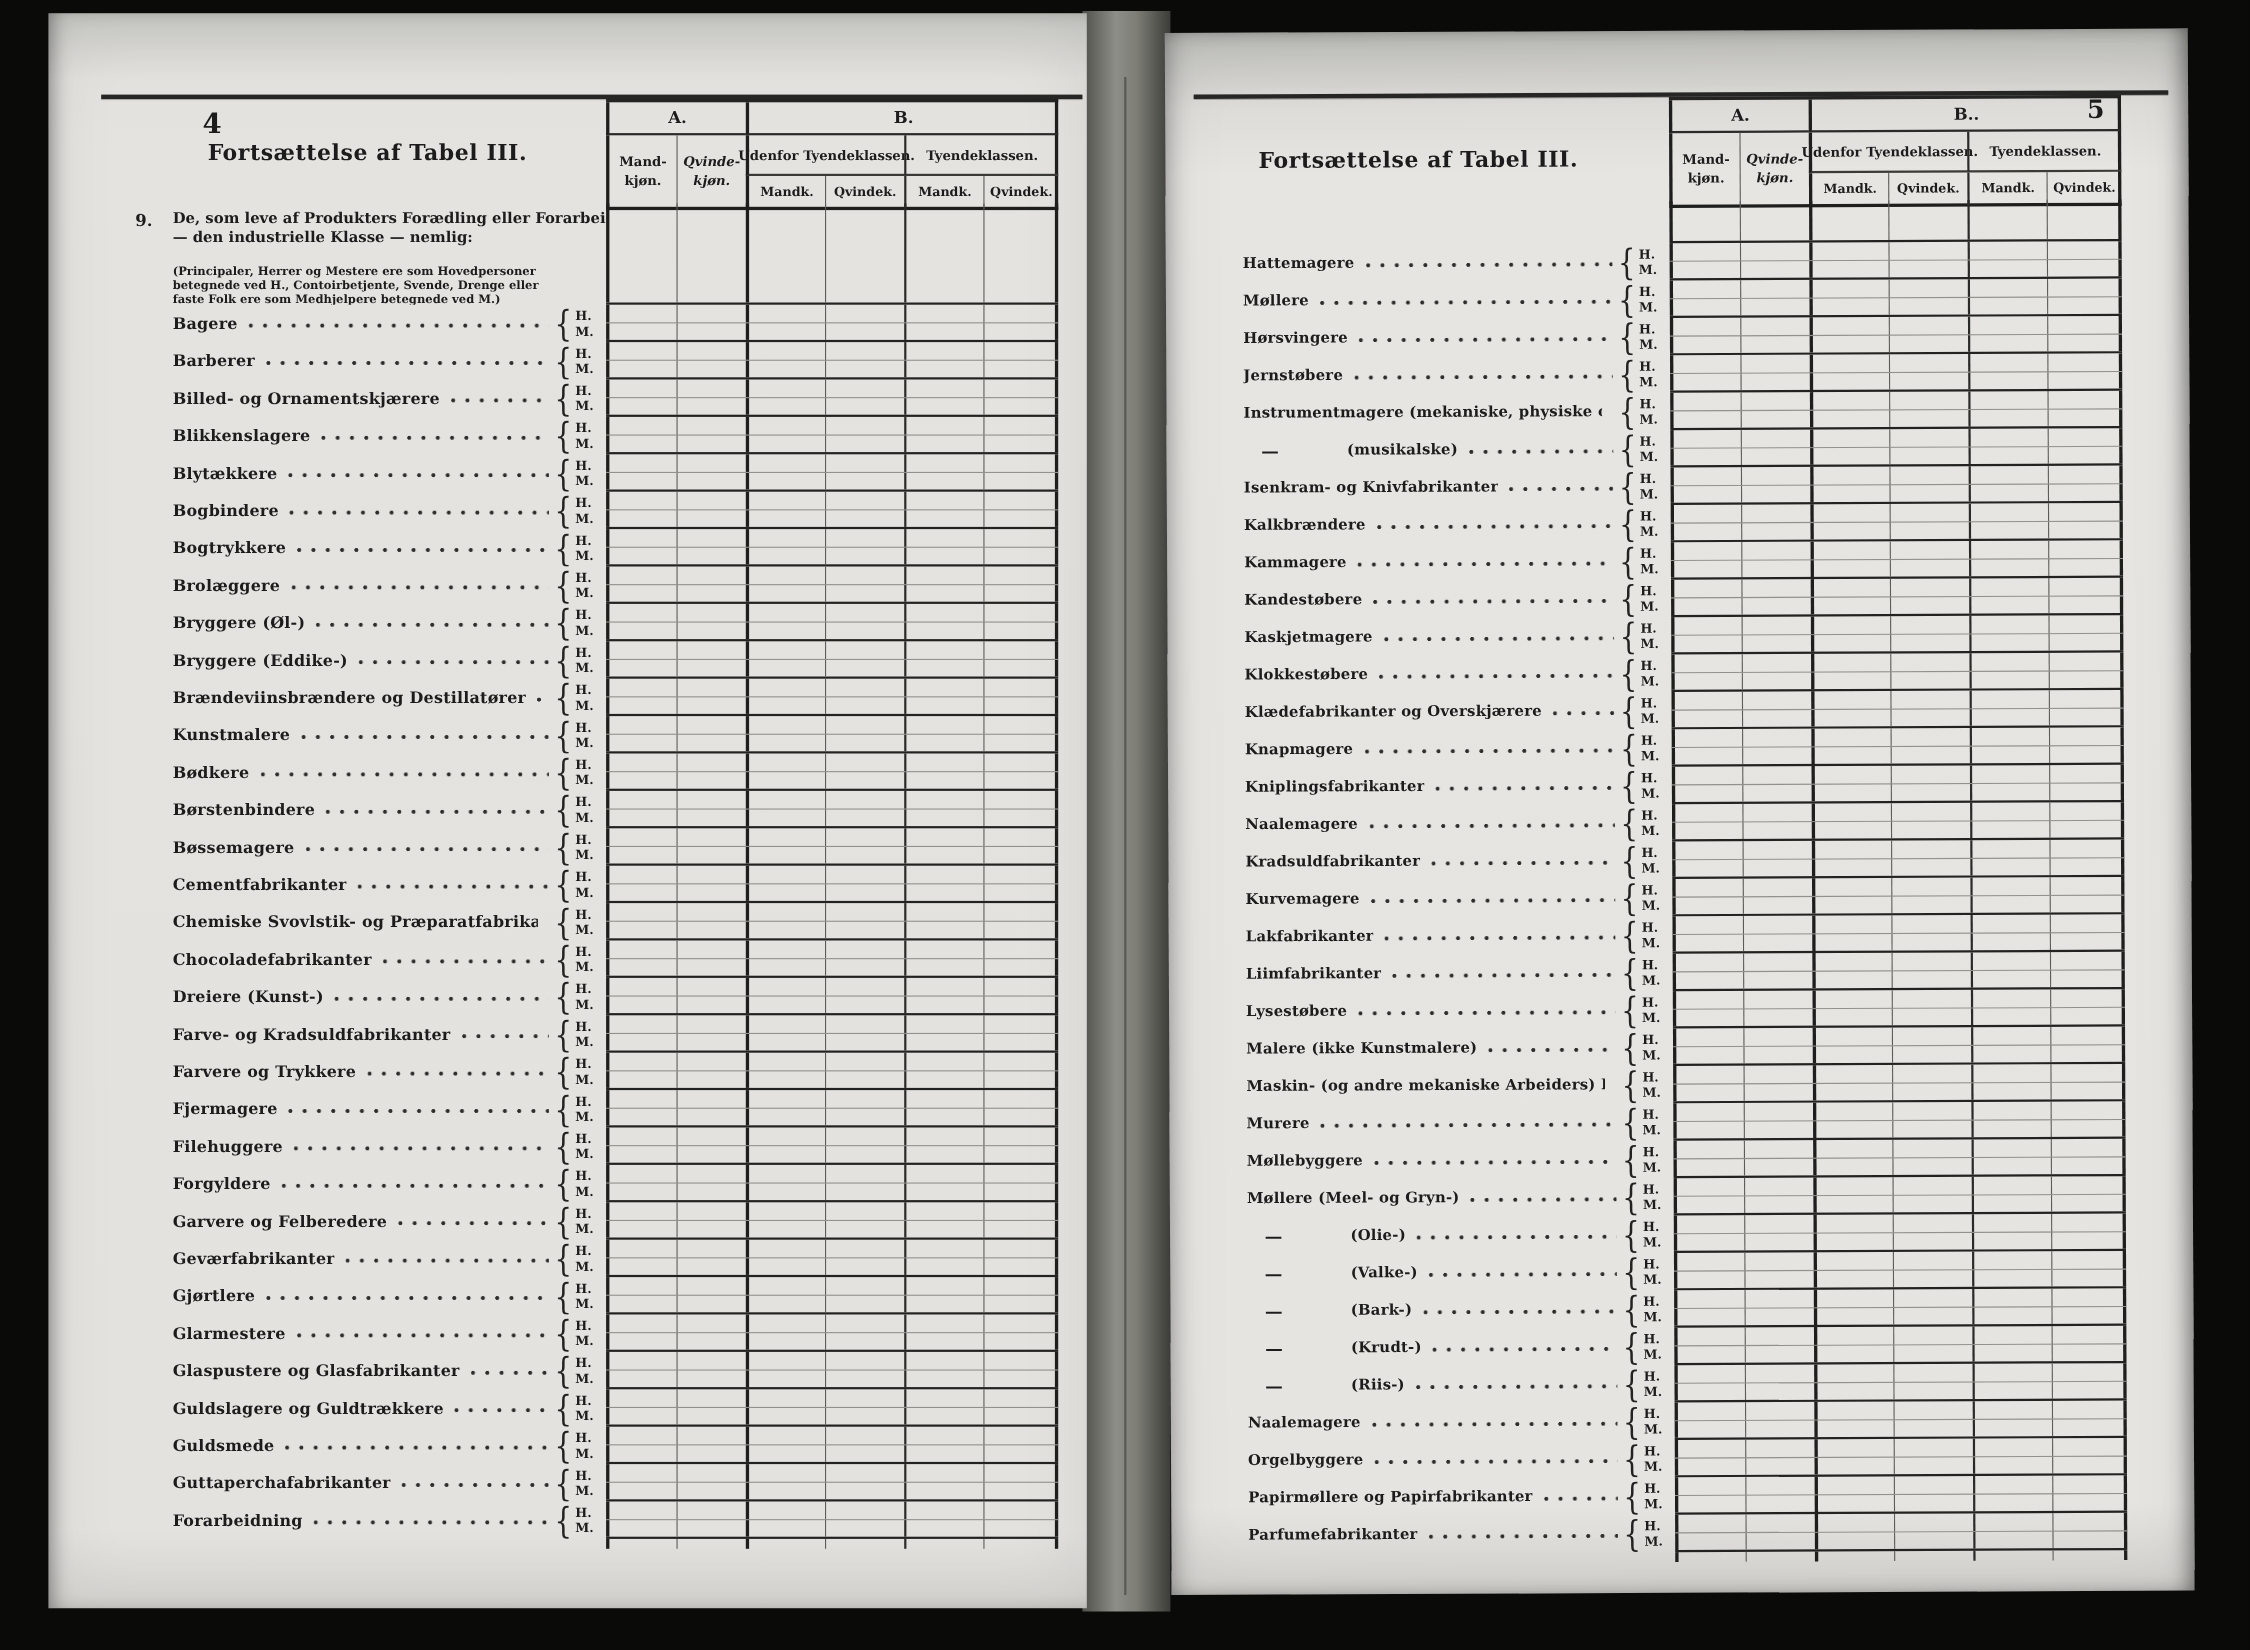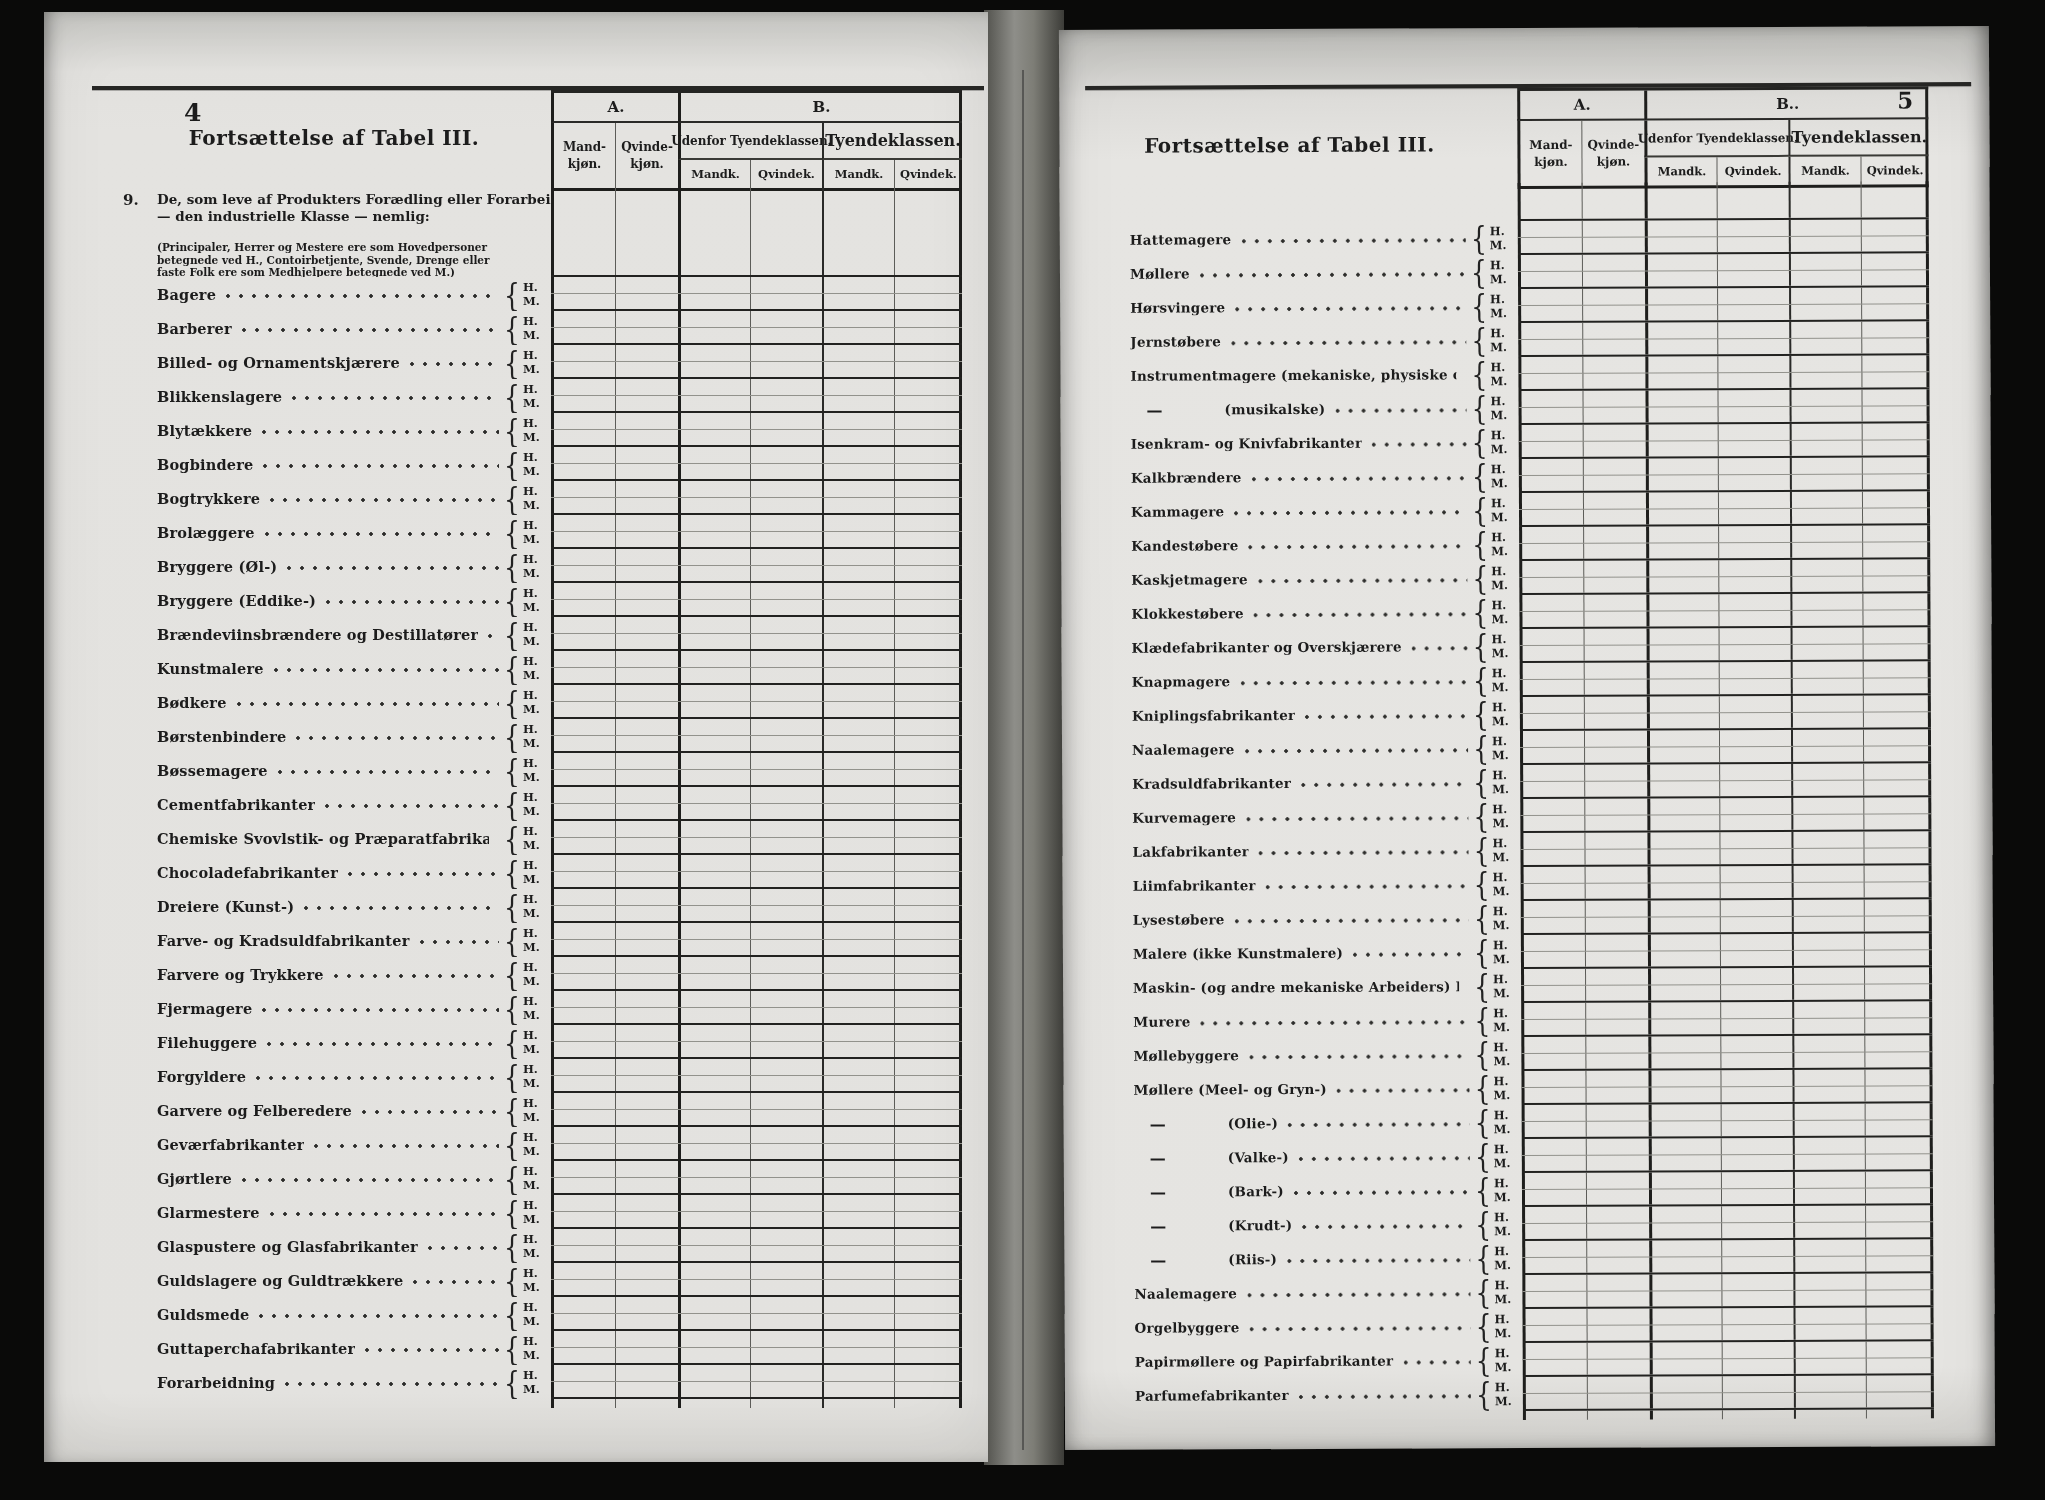--- a/index.html
+++ b/index.html
@@ -26,23 +26,23 @@
 
   
   .thead{position:absolute;display:grid;grid-template-columns:64px 63px 72px 72px 72px 68px;
          grid-template-rows:30px 37px 28px;width:411px;box-sizing:border-box;
          border-top:3px solid #242422;border-bottom:3px solid #1e1e1c;border-right:3px solid #1e1e1c;}
   .th{display:flex;align-items:center;justify-content:center;box-sizing:border-box;
       font-weight:bold;text-align:center;}
   .th-a{grid-column:1/3;grid-row:1;border-left:3px solid #1e1e1c;border-bottom:2px solid #2a2a28;font-size:15px;}
   .th-b{grid-column:3/7;grid-row:1;border-left:3px solid #1e1e1c;border-bottom:2px solid #2a2a28;font-size:15px;}
   .th-male{grid-column:1;grid-row:2/4;border-left:3px solid #1e1e1c;font-size:12px;line-height:1.35;padding:0 21px;text-align:center;}
-  .th-female{grid-column:2;grid-row:2/4;border-left:1px solid #5c5c58;font-size:12px;line-height:1.35;padding:0 5px;}
+  .th-female{grid-column:2;grid-row:2/4;border-left:1px solid #5c5c58;font-size:12px;line-height:1.35;padding:0 5px;font-style:italic;}
   .th-out{grid-column:3/5;grid-row:2;border-left:3px solid #1e1e1c;border-bottom:2px solid #3a3a36;font-size:12px;white-space:nowrap;}
-  .th-svc{grid-column:5/7;grid-row:2;border-left:2px solid #2a2a28;border-bottom:2px solid #3a3a36;font-size:16px;white-space:nowrap;}
+  .th-svc{grid-column:5/7;grid-row:2;border-left:2px solid #2a2a28;border-bottom:2px solid #3a3a36;font-size:12px;white-space:nowrap;}
   .th-ab1{grid-column:3;grid-row:3;border-left:3px solid #1e1e1c;font-size:11.5px;}
   .th-ab2{grid-column:4;grid-row:3;border-left:1px solid #5c5c58;font-size:11.5px;}
   .th-ab3{grid-column:5;grid-row:3;border-left:2px solid #2a2a28;font-size:11.5px;}
   .th-ab4{grid-column:6;grid-row:3;border-left:1px solid #5c5c58;font-size:11.5px;}
 
   
   .tbody{position:absolute;}
   .occ-row,.filler-row,.foot-row{display:flex;}
   .occ-row{height:34px;}
   .page-left .filler-row{height:92px;}

